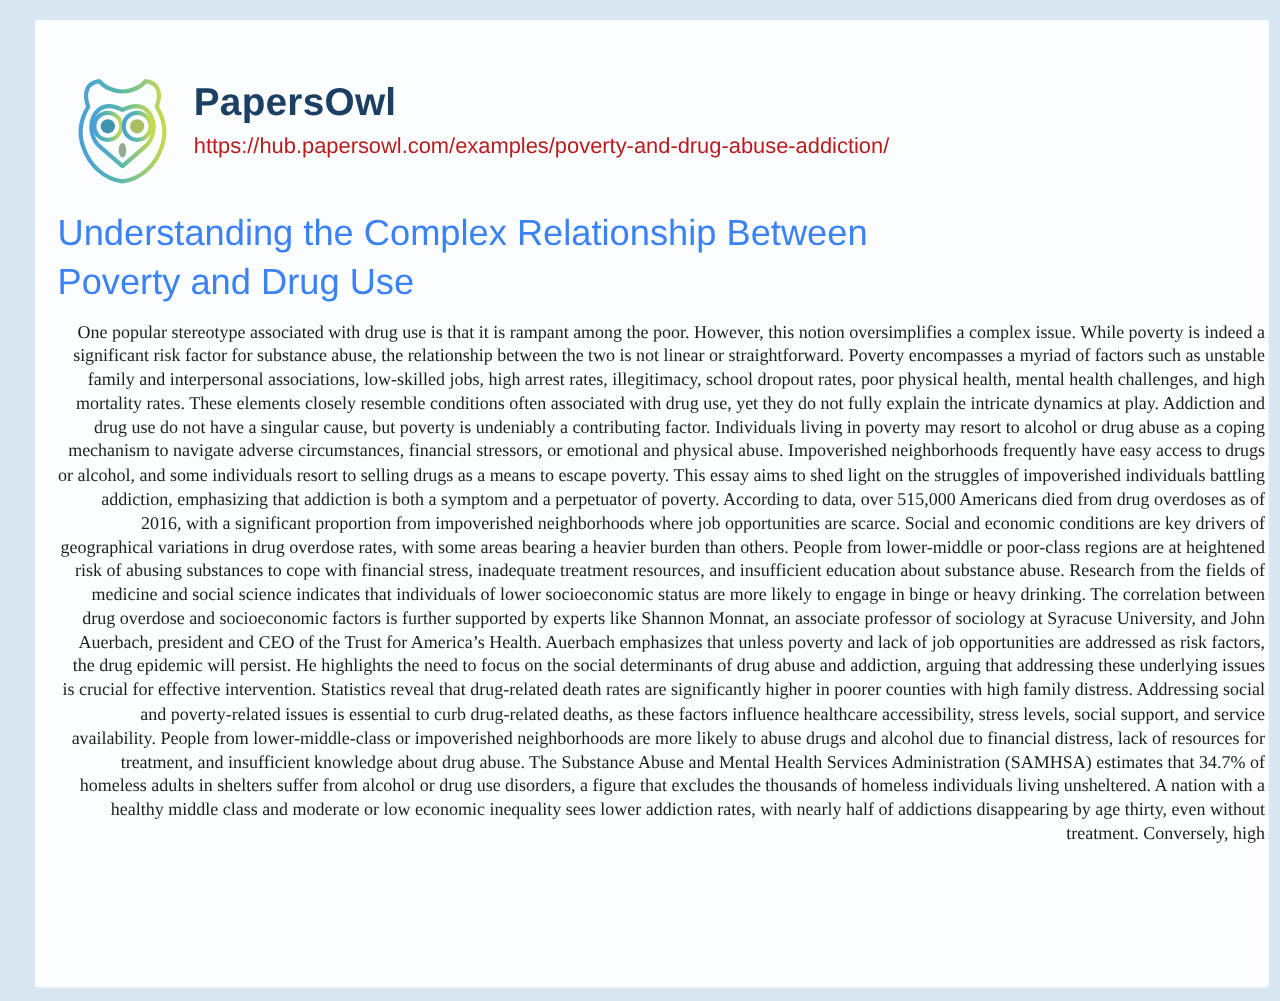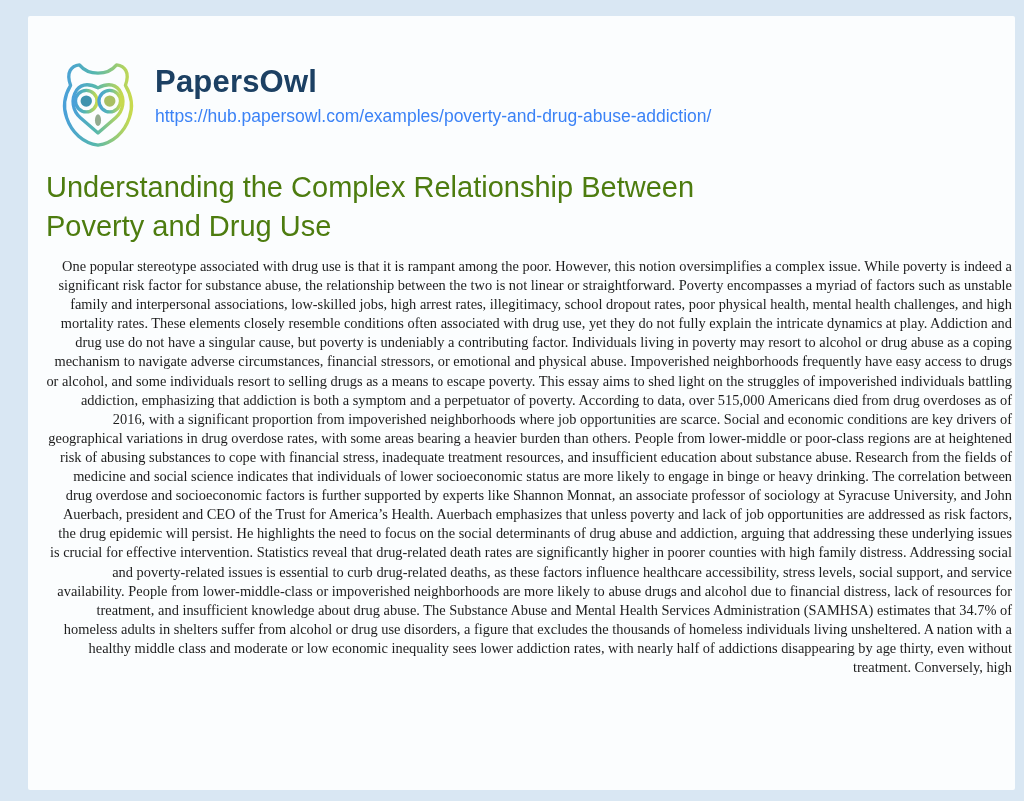--- a/index.html
+++ b/index.html
@@ -42,34 +42,34 @@
     color: #1c4063;
     cursor: pointer;
   }
   .url {
     position: absolute;
     left: 127px;
     top: 90px;
     font-family: "Liberation Sans", sans-serif;
     font-size: 17.5px;
     font-weight: 400;
-    color: #3b82f6;
+    color: #b91c1c;
     cursor: pointer;
     white-space: nowrap;
   }
   .title {
     position: absolute;
     left: 18px;
     top: 152px;
     width: 730px;
     font-family: "Liberation Sans", sans-serif;
     font-size: 29px;
     font-weight: 400;
     line-height: 39px;
-    color: #4d7c0f;
+    color: #3b82f6;
   }
   .essay-body {
     position: absolute;
     left: 18px;
     top: 241px;
     width: 966px;
     font-family: "Liberation Serif", serif;
     font-size: 14.4px;
     line-height: 19.1px;
     color: #1d1d1d;

